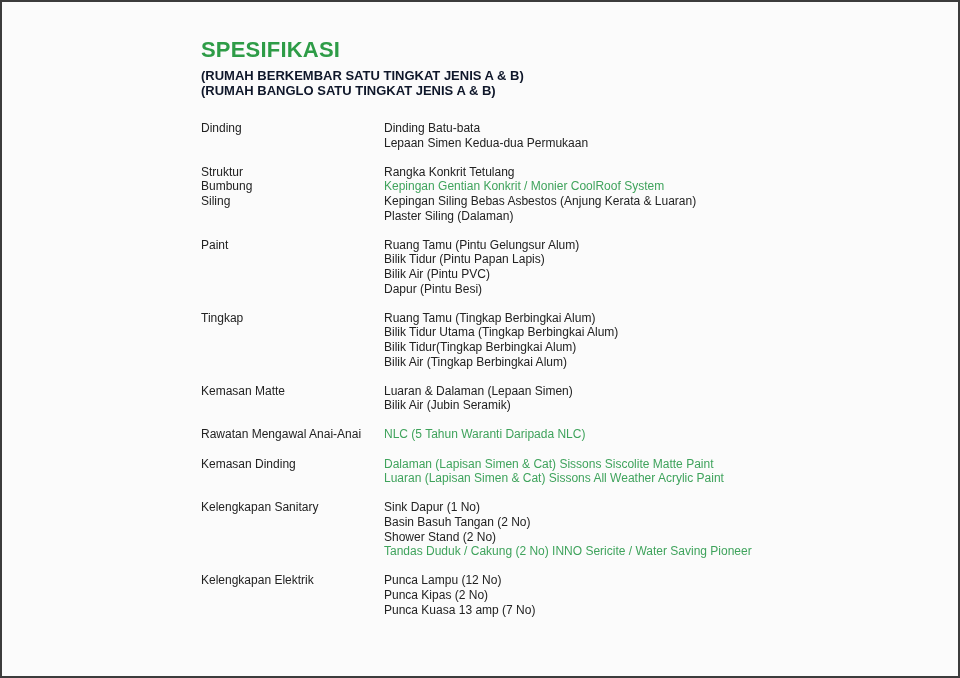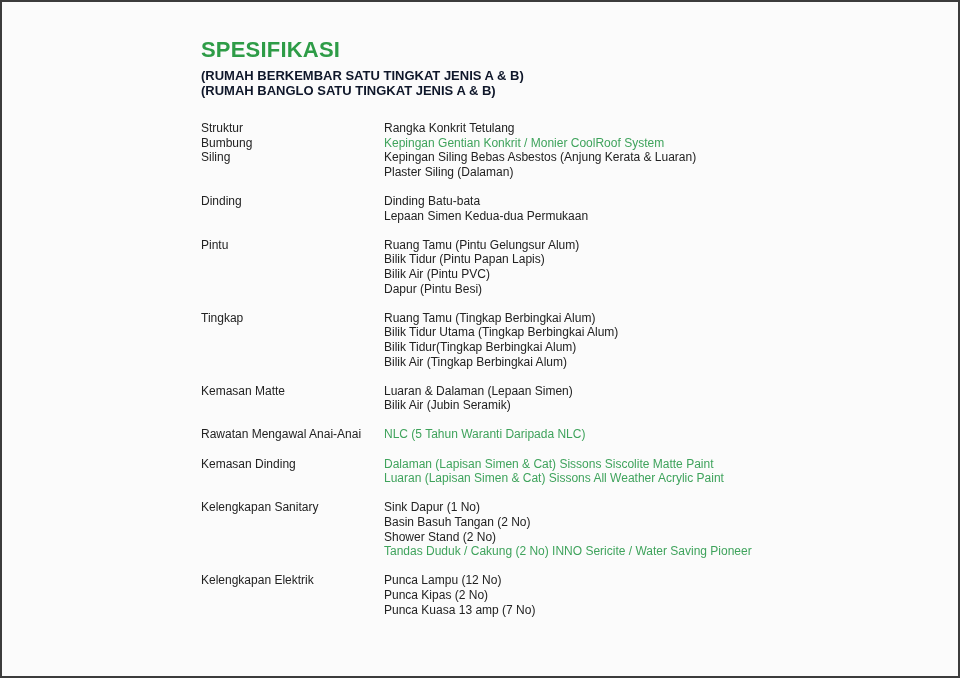--- a/index.html
+++ b/index.html
@@ -73,45 +73,45 @@
     <div class="doc-title">SPESIFIKASI</div>
 
     <div class="subtitles">
       <div>(RUMAH BERKEMBAR SATU TINGKAT JENIS A &amp; B)</div>
       <div>(RUMAH BANGLO SATU TINGKAT JENIS A &amp; B)</div>
     </div>
 
     <div class="spec-table">
   <div class="spec-row">
     <div class="label-col">
+            <div class="label-line">Dinding</div>
+          </div>
+    <div class="value-col">
+            <div class="value-line">Dinding Batu-bata</div>
+            <div class="value-line">Lepaan Simen Kedua-dua Permukaan</div>
+          </div>
+  </div>
+
+  <div class="spec-row">
+    <div class="label-col">
             <div class="label-line">Struktur</div>
             <div class="label-line">Bumbung</div>
             <div class="label-line">Siling</div>
           </div>
     <div class="value-col">
             <div class="value-line">Rangka Konkrit Tetulang</div>
             <div class="value-line green">Kepingan Gentian Konkrit / Monier CoolRoof System</div>
             <div class="value-line">Kepingan Siling Bebas Asbestos (Anjung Kerata &amp; Luaran)</div>
             <div class="value-line">Plaster Siling (Dalaman)</div>
           </div>
   </div>
 
   <div class="spec-row">
     <div class="label-col">
-            <div class="label-line">Dinding</div>
-          </div>
-    <div class="value-col">
-            <div class="value-line">Dinding Batu-bata</div>
-            <div class="value-line">Lepaan Simen Kedua-dua Permukaan</div>
-          </div>
-  </div>
-
-  <div class="spec-row">
-    <div class="label-col">
-            <div class="label-line">Pintu</div>
+            <div class="label-line">Paint</div>
           </div>
     <div class="value-col">
             <div class="value-line">Ruang Tamu (Pintu Gelungsur Alum)</div>
             <div class="value-line">Bilik Tidur (Pintu Papan Lapis)</div>
             <div class="value-line">Bilik Air (Pintu PVC)</div>
             <div class="value-line">Dapur (Pintu Besi)</div>
           </div>
   </div>
 
   <div class="spec-row">

